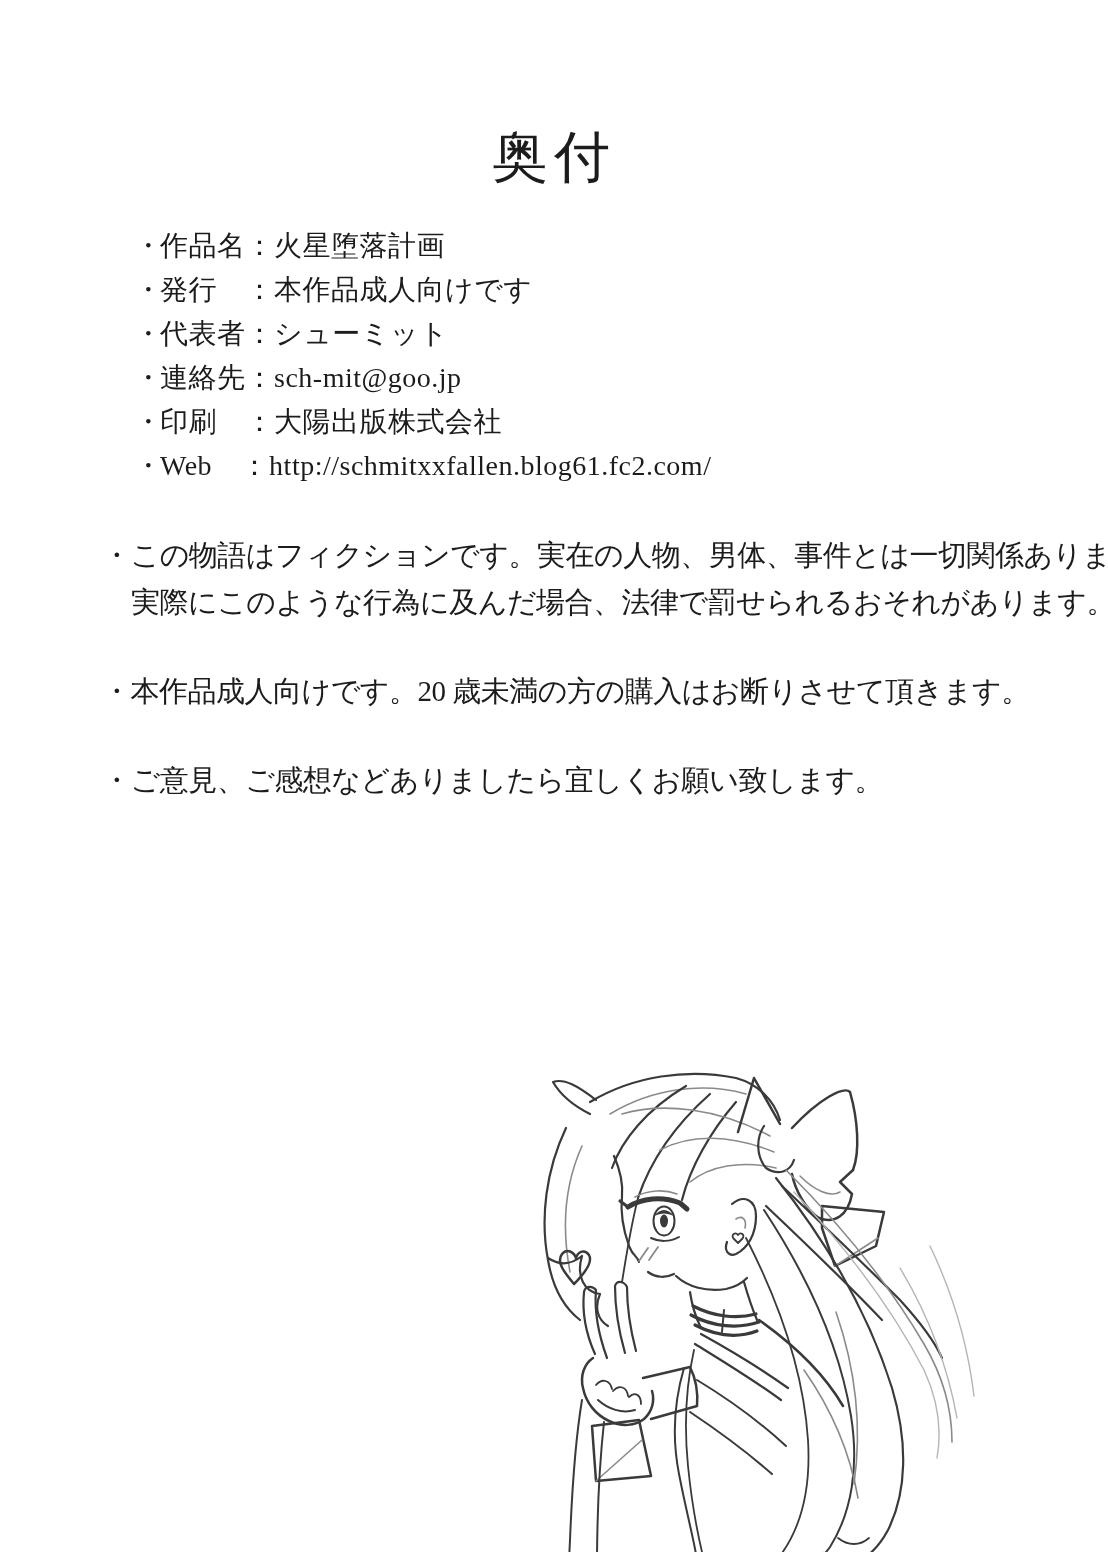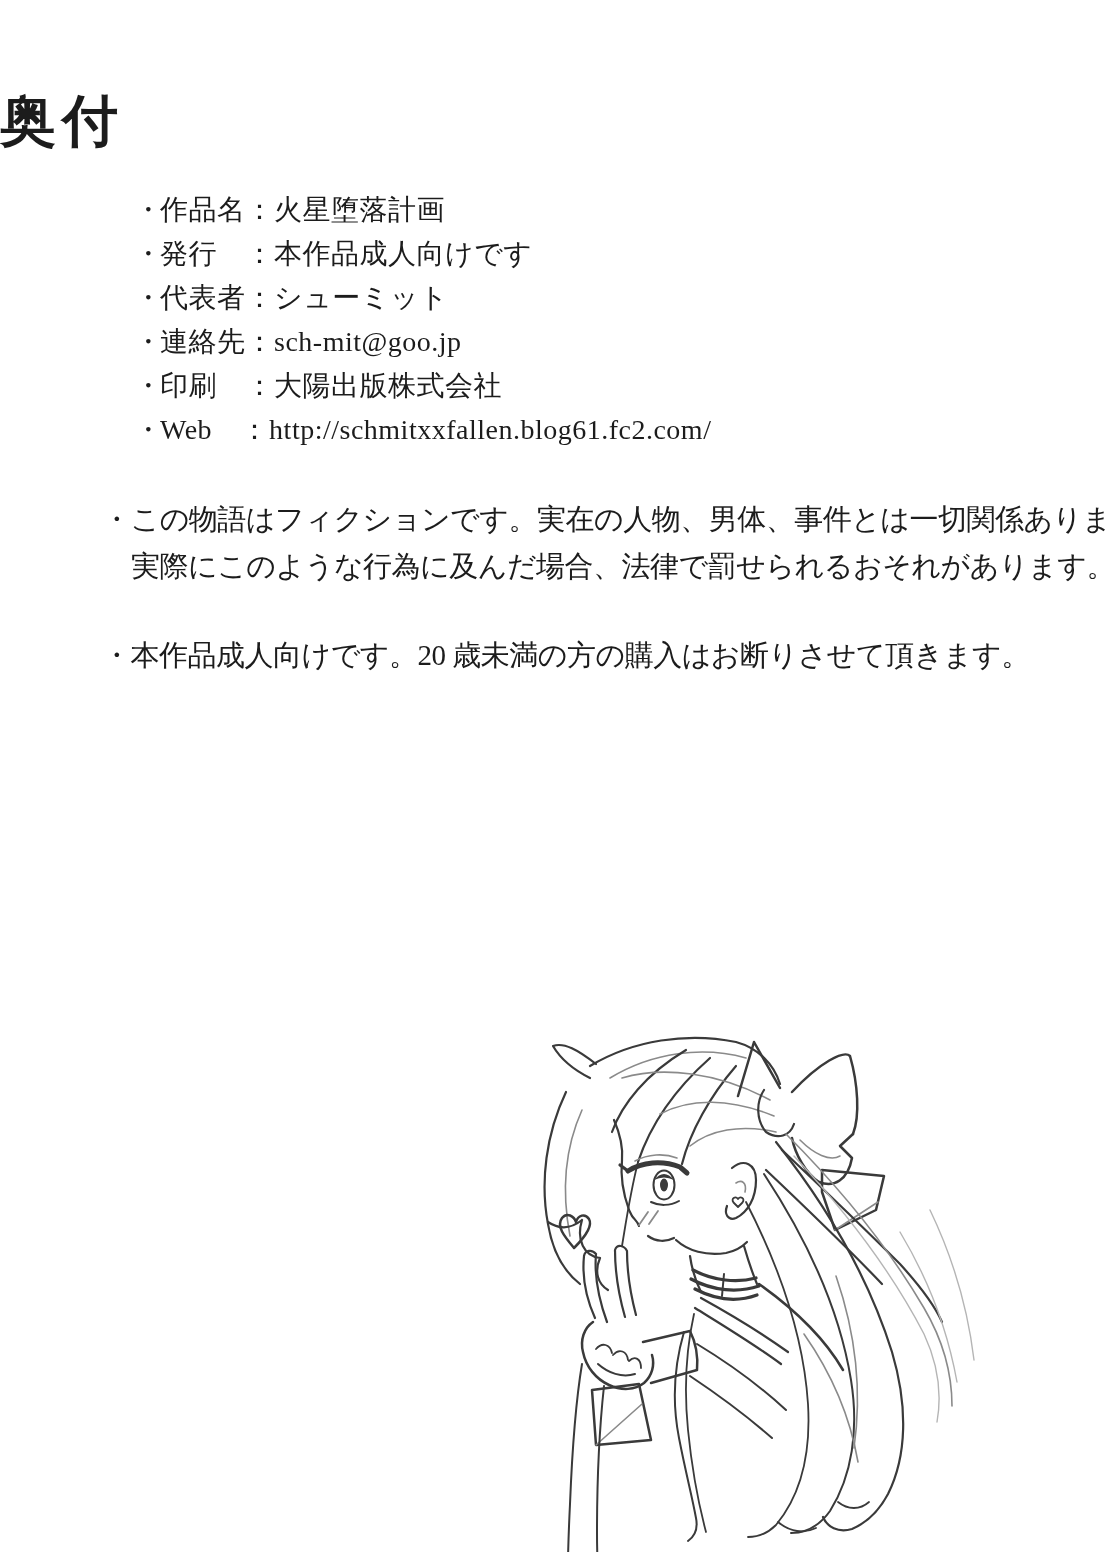--- a/index.html
+++ b/index.html
@@ -6,23 +6,24 @@
     margin: 0; padding: 0;
     width: 1108px; height: 1552px;
     background: #ffffff;
     overflow: hidden;
     font-family: "Liberation Serif", "DejaVu Serif", serif;
     color: #1c1c1c;
   }
   .page { position: relative; width: 1108px; height: 1552px; background: #ffffff; }
 
   .title {
-    margin: 82px 0 0 0;
+    margin: 118px 0 0 0;
+    text-align: center;
     font-size: 56px;
-    font-weight: 700;
+    font-weight: 400;
     letter-spacing: 6px;
     line-height: 78px;
   }
 
   .info {
     list-style: none;
     margin: 28px 0 0 102px;
     padding: 0;
     font-size: 28px;
   }
@@ -81,20 +82,23 @@
     <li><span class="bullet">・</span><span>Web　：http://schmitxxfallen.blog61.fc2.com/</span></li>
   </ul>
 
   <div class="notes">
     <p class="note">
       <span class="line">・この物語はフィクションです。実在の人物、男体、事件とは一切関係ありません。</span>
       <span class="line cont">実際にこのような行為に及んだ場合、法律で罰せられるおそれがあります。</span>
     </p>
     <p class="note">
       <span class="line">・本作品成人向けです。20 歳未満の方の購入はお断りさせて頂きます。</span>
+    </p>
+    <p class="note">
+      <span class="line">・ご意見、ご感想などありましたら宜しくお願い致します。</span>
     </p>
   </div>
 
   <svg class="illustration sk" viewBox="0 0 445 595" role="img" aria-label="Pencil line-art sketch of a long-haired sailor girl in profile with a large hair bow, choker and earring, making a V sign, with a small heart doodle">
 
     <g>
       <path d="M 58,30 C 40,16 26,8 15,12 C 22,24 36,36 52,44"></path>
       <path d="M 52,32 C 95,6 150,-2 198,8 C 220,14 236,30 242,50"></path>
       <path class="light" d="M 72,44 C 115,18 165,12 208,24"></path>
       <path d="M 148,16 C 108,40 84,70 74,98"></path>

